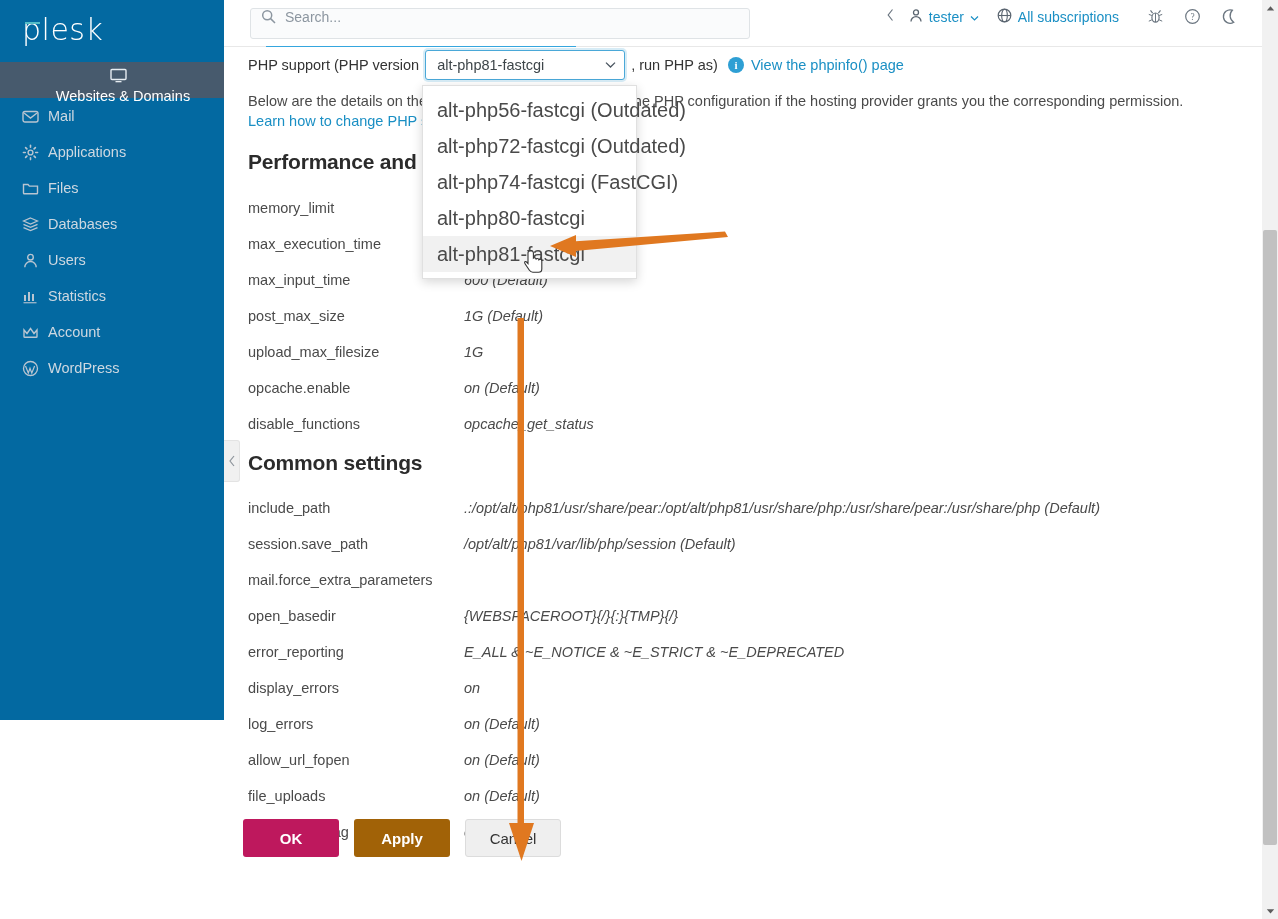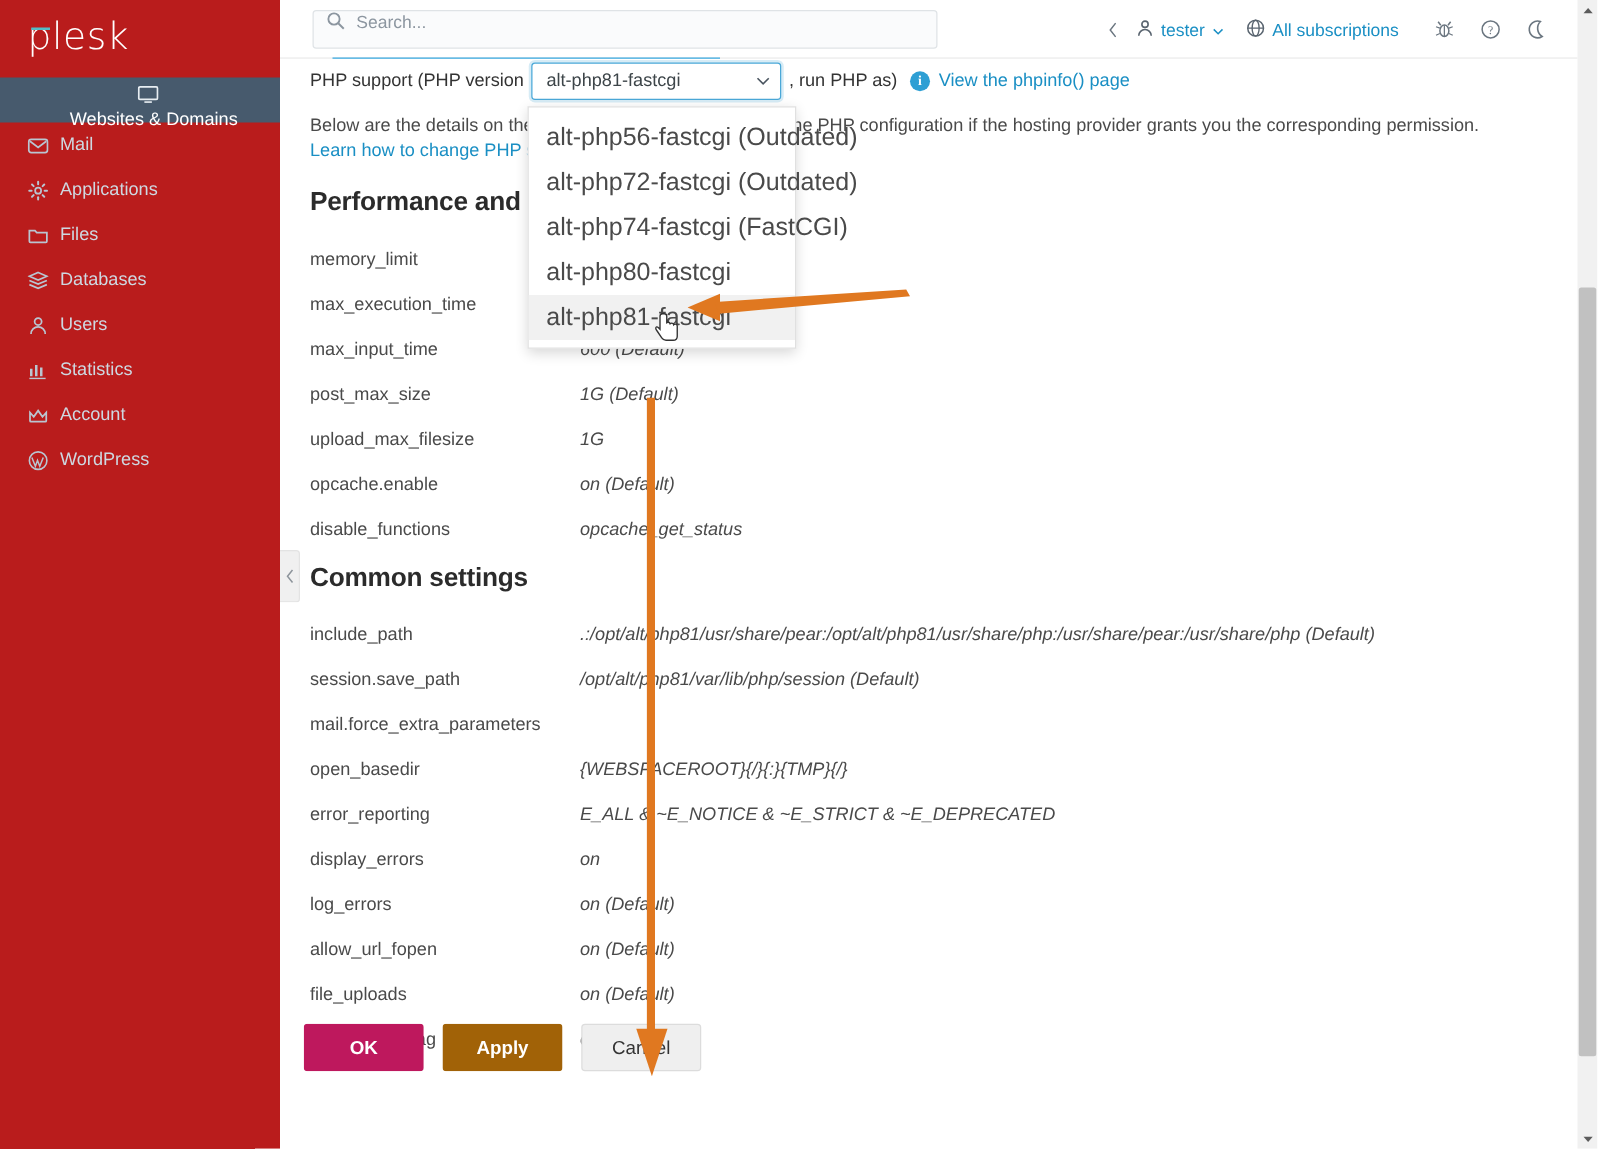--- a/index.html
+++ b/index.html
@@ -8,22 +8,22 @@
     width: 1278px; height: 919px;
     overflow: hidden;
     font-family: "Liberation Sans", sans-serif;
     background: #ffffff;
   }
   #app { position: relative; width: 1278px; height: 919px; }
 
   
   .sidebar {
     position: absolute; left: 0; top: 0;
-    width: 224px; height: 919px;
-    background: #b91c1c;
+    width: 224px; height: 720px;
+    background: #0369a1;
     color: #d5dde5;
   }
   .logo-wrap {
     height: 60px; display: flex; align-items: center; padding-left: 22px;
   }
   .logo {
     font-size: 30px; letter-spacing: 0.5px; color: #ffffff;
     font-family: "DejaVu Sans", sans-serif; font-weight: 300;
     position: relative; line-height: 1;
   }
@@ -63,21 +63,21 @@
   .search-box {
     position: absolute; left: 26px; top: 8px; width: 500px; height: 31px;
     border: 1px solid #dfe3e6; border-radius: 3px; background: #fafbfc;
     display: flex; align-items: flex-start; padding-left: 10px;
   }
   .search-box .ph {
     font-size: 14px; color: #8c96a0; margin-left: 9px;
   }
   .hdr-right {
     position: absolute; right: 30px; top: 8px; height: 31px;
-    display: flex; align-items: center; gap: 0px;
+    display: flex; align-items: flex-start; gap: 0px;
   }
   .hdr-chevron { padding: 0 14px 0 6px; cursor: pointer; display:flex; align-items:center;}
   .hdr-user {
     display: flex; align-items: center; gap: 6px; cursor: pointer;
     color: #1a8fc4; font-size: 14px; margin-right: 18px;
   }
   .hdr-subs {
     display: flex; align-items: center; gap: 6px; cursor: pointer;
     color: #1a8fc4; font-size: 14px; margin-right: 18px;
   }

